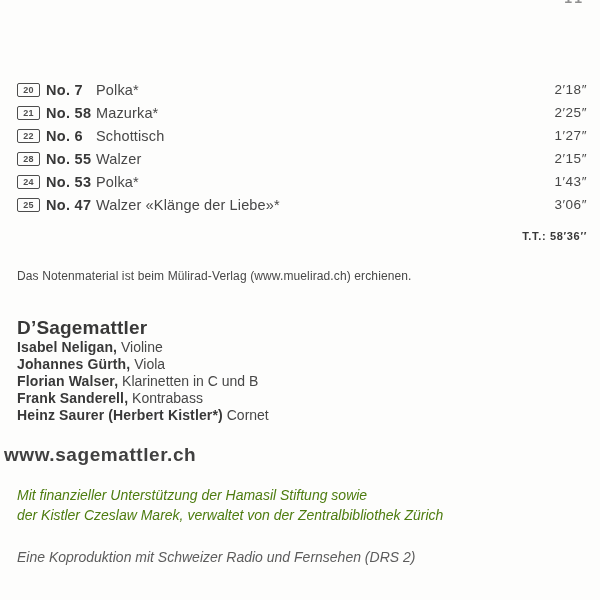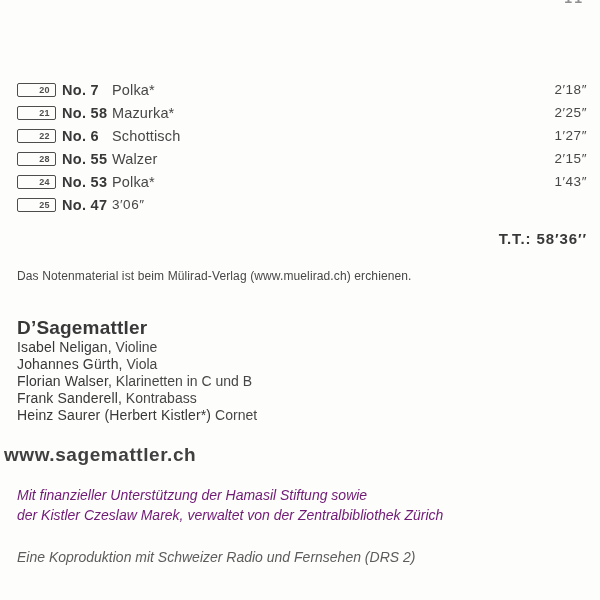--- a/index.html
+++ b/index.html
@@ -49,21 +49,20 @@
     justify-content: center;
     width: 21px;
     height: 12px;
     border: 1.4px solid #4d4d4d;
     border-radius: 2px;
     font-size: 9px;
     font-weight: 700;
     color: #4d4d4d;
     margin-right: 6px;
     flex: 0 0 auto;
-    padding-left: 16px;
   }
   .tno {
     width: 50px;
     font-weight: 700;
     color: #383838;
     flex: 0 0 auto;
     letter-spacing: 0.02em;
   }
   .ttitle { flex: 1 1 auto; }
   .ttime {
@@ -71,21 +70,21 @@
     font-size: 13.5px;
     color: #474747;
     letter-spacing: 0.04em;
     text-align: center;
   }
   
   .total-time {
     position: absolute;
     top: 230px;
     right: 13px;
-    font-size: 15px;
+    font-size: 11px;
     font-weight: 700;
     color: #383838;
     letter-spacing: 0.06em;
   }
   
   .note {
     position: absolute;
     top: 269px;
     left: 17px;
     right: 13px;
@@ -106,42 +105,42 @@
     color: #383838;
     line-height: 22px;
     letter-spacing: 0.01em;
   }
   .member {
     font-size: 14px;
     line-height: 17px;
     color: #474747;
   }
   .member .b {
-    font-weight: 400;
+    font-weight: 700;
     color: #383838;
     letter-spacing: 0.01em;
   }
   .website {
     position: absolute;
     top: 444px;
     left: 4px;
     font-size: 19px;
     font-weight: 700;
     color: #404040;
     letter-spacing: 0.03em;
   }
   
   .funding {
     position: absolute;
     top: 485px;
     left: 17px;
     right: 13px;
     font-size: 14px;
     font-style: italic;
-    color: #701a75;
+    color: #4d7c0f;
     line-height: 20px;
   }
   .coproduction {
     position: absolute;
     top: 549px;
     left: 17px;
     right: 13px;
     font-size: 14px;
     font-style: italic;
     color: #5c5c5c;
@@ -181,20 +180,21 @@
     </div>
     <div class="trow">
       <span class="tbox">24</span>
       <span class="tno">No. 53</span>
       <span class="ttitle">Polka*</span>
       <span class="ttime">1′43″</span>
     </div>
     <div class="trow">
       <span class="tbox">25</span>
       <span class="tno">No. 47</span>
+      <span class="ttitle">Walzer «Klänge der Liebe»*</span>
       <span class="ttime">3′06″</span>
     </div>
   </div>
 
   <div class="total-time">T.T.: 58′36′′</div>
 
   <div class="note">Das Notenmaterial ist beim Mülirad-Verlag (www.muelirad.ch) erchienen.</div>
 
   <div class="ensemble">
     <div class="ensemble-name">D’Sagemattler</div>

